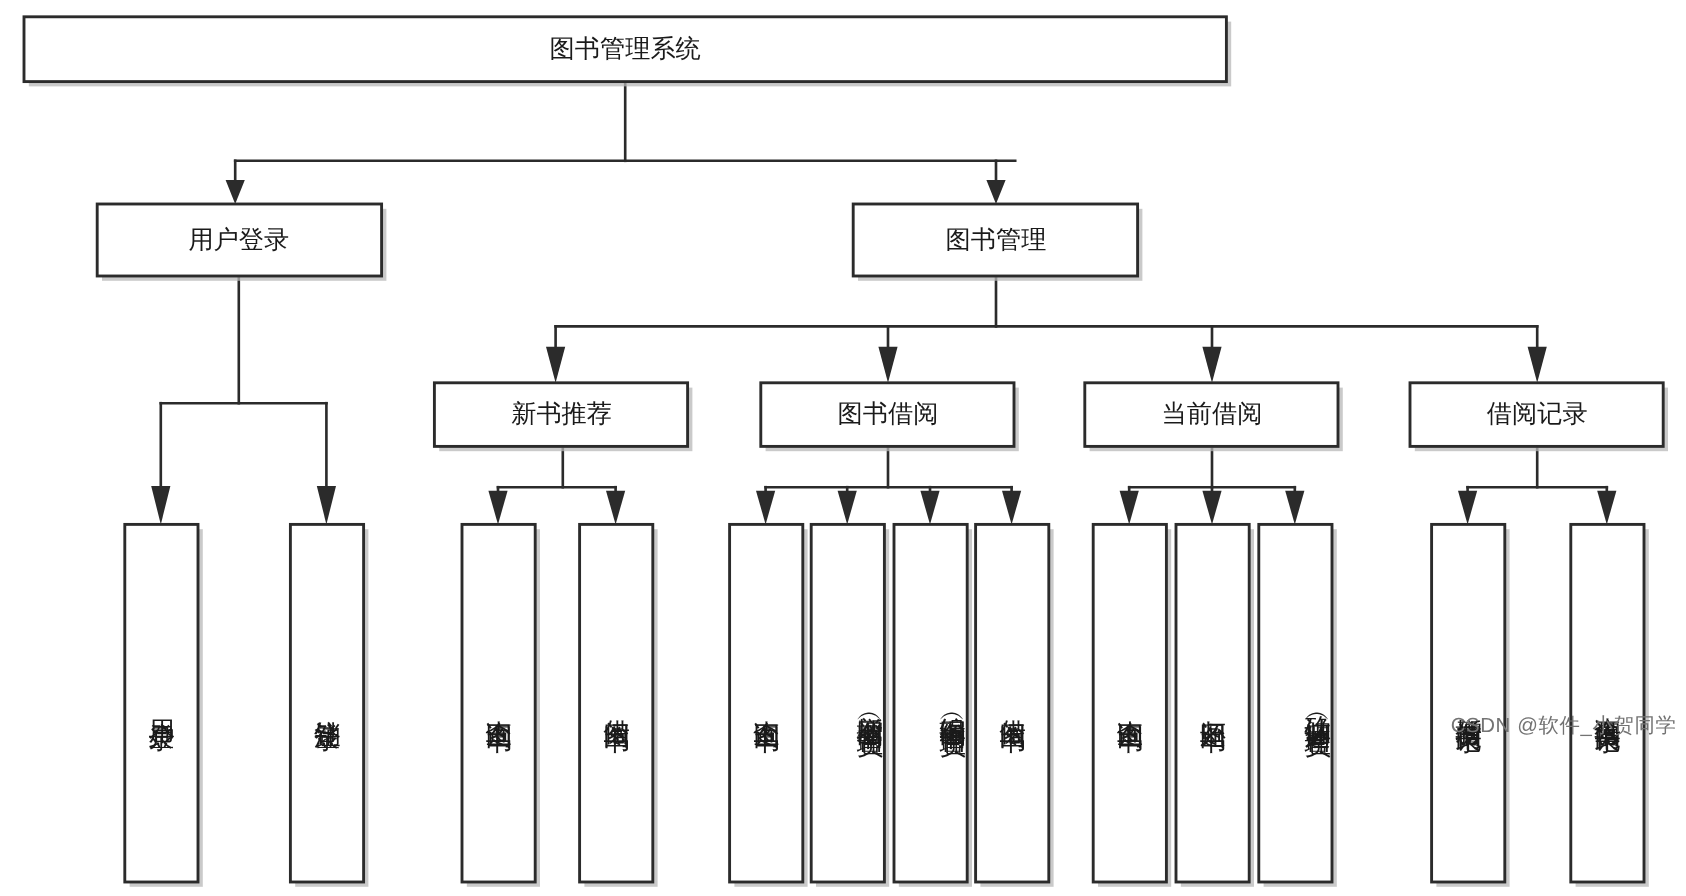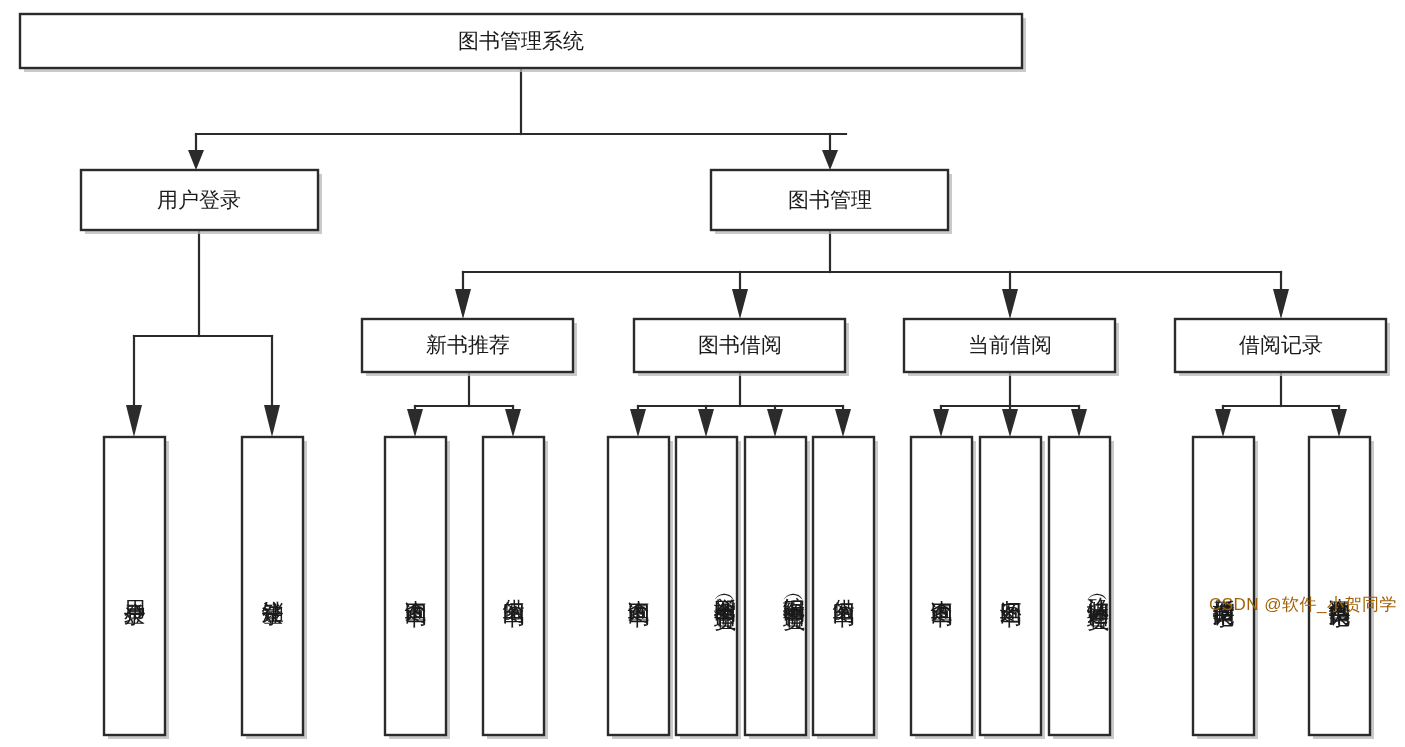--- a/index.html
+++ b/index.html
@@ -65,21 +65,21 @@
     white-space: nowrap;
     text-align: center;
     pointer-events: none;
   }
   .watermark {
     position: absolute;
     right: 8px;
     bottom: 6px;
     font-family: "Liberation Sans", "DejaVu Sans", sans-serif;
     font-size: 17px;
-    color: #a16207;
+    color: #737373;
     letter-spacing: 0.5px;
     white-space: nowrap;
   }
 </style>
 </head>
 <body>
 
 <div id="diagram-root">
 
   <svg id="flow" viewBox="0 0 1405 747">

